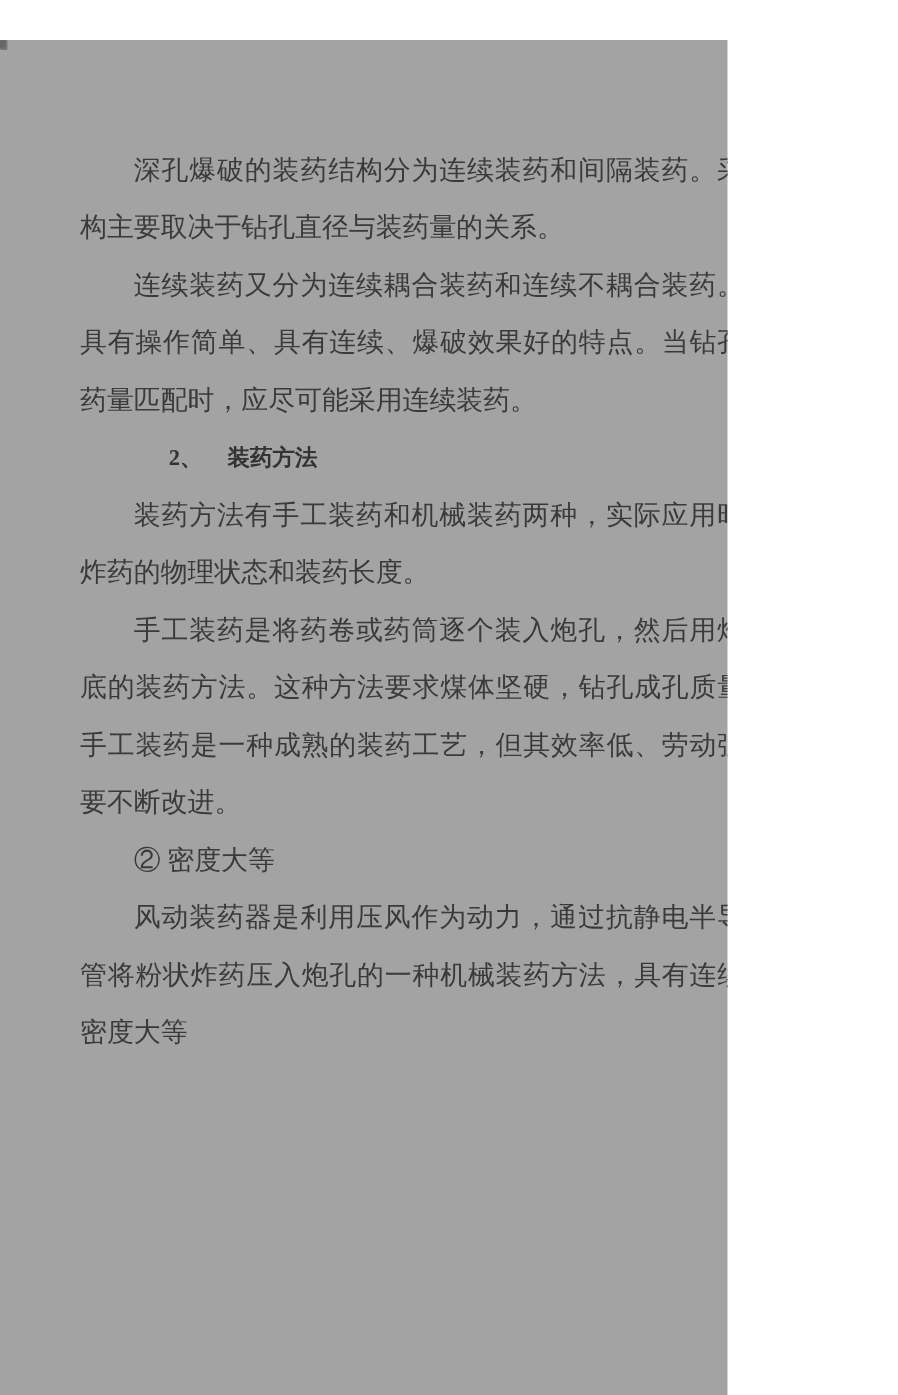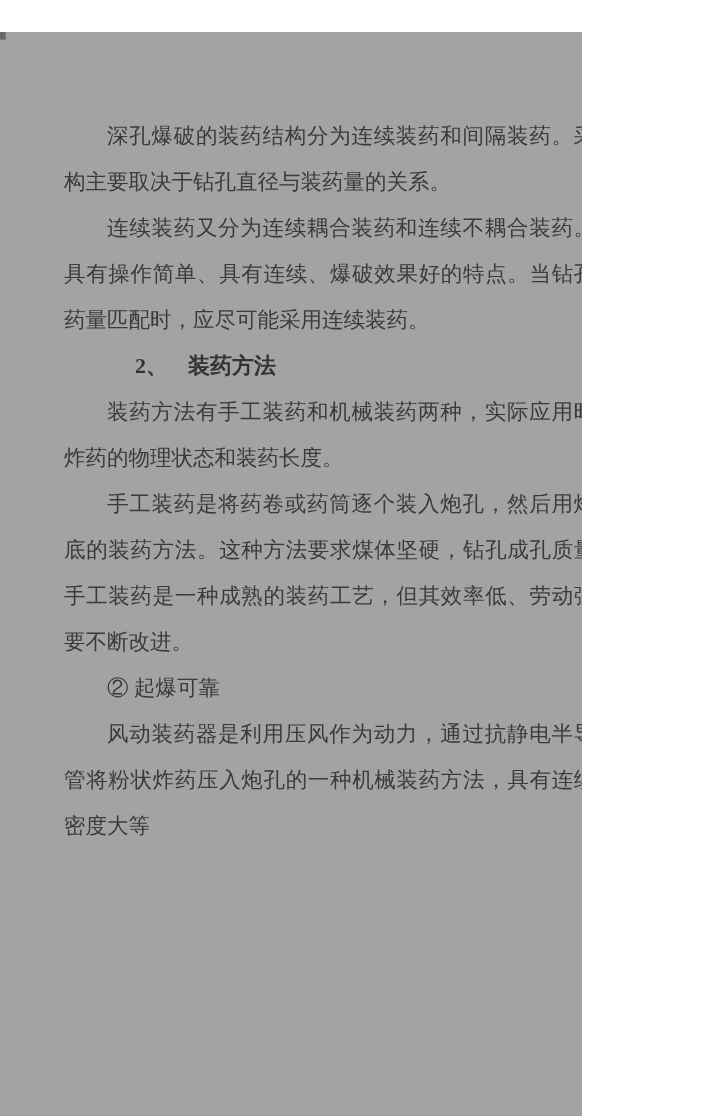--- a/index.html
+++ b/index.html
@@ -27,21 +27,21 @@
     text-align: justify;
     text-justify: inter-ideograph;
   }
   .para {
     margin: 0;
     text-indent: 2em;
   }
   .heading {
     margin: 0;
     font-weight: bold;
-    font-size: 22px;
+    font-size: 18px;
     padding-left: 71px;
     text-align: left;
     color: #333333;
   }
   .heading .hnum {
     display: inline-block;
     margin-right: 20px;
   }
   .scan-artifact {
     position: absolute;
@@ -58,16 +58,16 @@
 <div class="page">
   <div class="scan-artifact" id="speck1"></div>
   <div class="scan-artifact" id="speck2"></div>
   <div class="scan-artifact" id="speck3"></div>
   <div class="doc-body">
       <p class="para">深孔爆破的装药结构分为连续装药和间隔装药。采取装药结构主要取决于钻孔直径与装药量的关系。</p>
       <p class="para">连续装药又分为连续耦合装药和连续不耦合装药。连续装药具有操作简单、具有连续、爆破效果好的特点。当钻孔直径与装药量匹配时，应尽可能采用连续装药。</p>
       <div class="heading"><span class="hnum">2、</span><span class="htitle">装药方法</span></div>
       <p class="para">装药方法有手工装药和机械装药两种，实际应用时应取决于炸药的物理状态和装药长度。</p>
       <p class="para">手工装药是将药卷或药筒逐个装入炮孔，然后用炮棍送入孔底的装药方法。这种方法要求煤体坚硬，钻孔成孔质量好。虽然手工装药是一种成熟的装药工艺，但其效率低、劳动强度大，需要不断改进。</p>
-      <p class="para">② 起爆可靠</p>
+      <p class="para">② 密度大等</p>
       <p class="para">风动装药器是利用压风作为动力，通过抗静电半导体输药软管将粉状炸药压入炮孔的一种机械装药方法，具有连续、高效、密度大等</p>
     </div>
 </div>
 
 </body></html>

